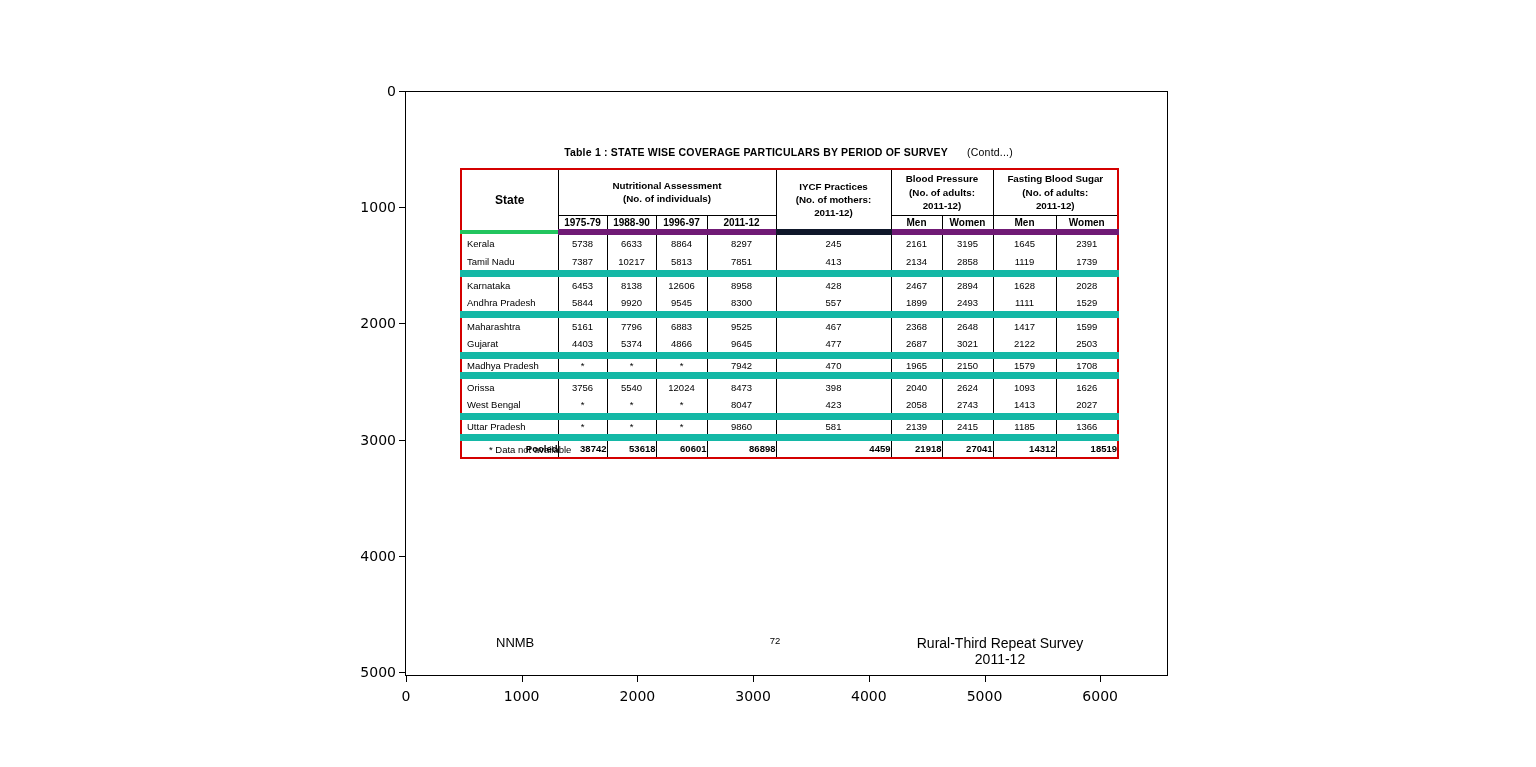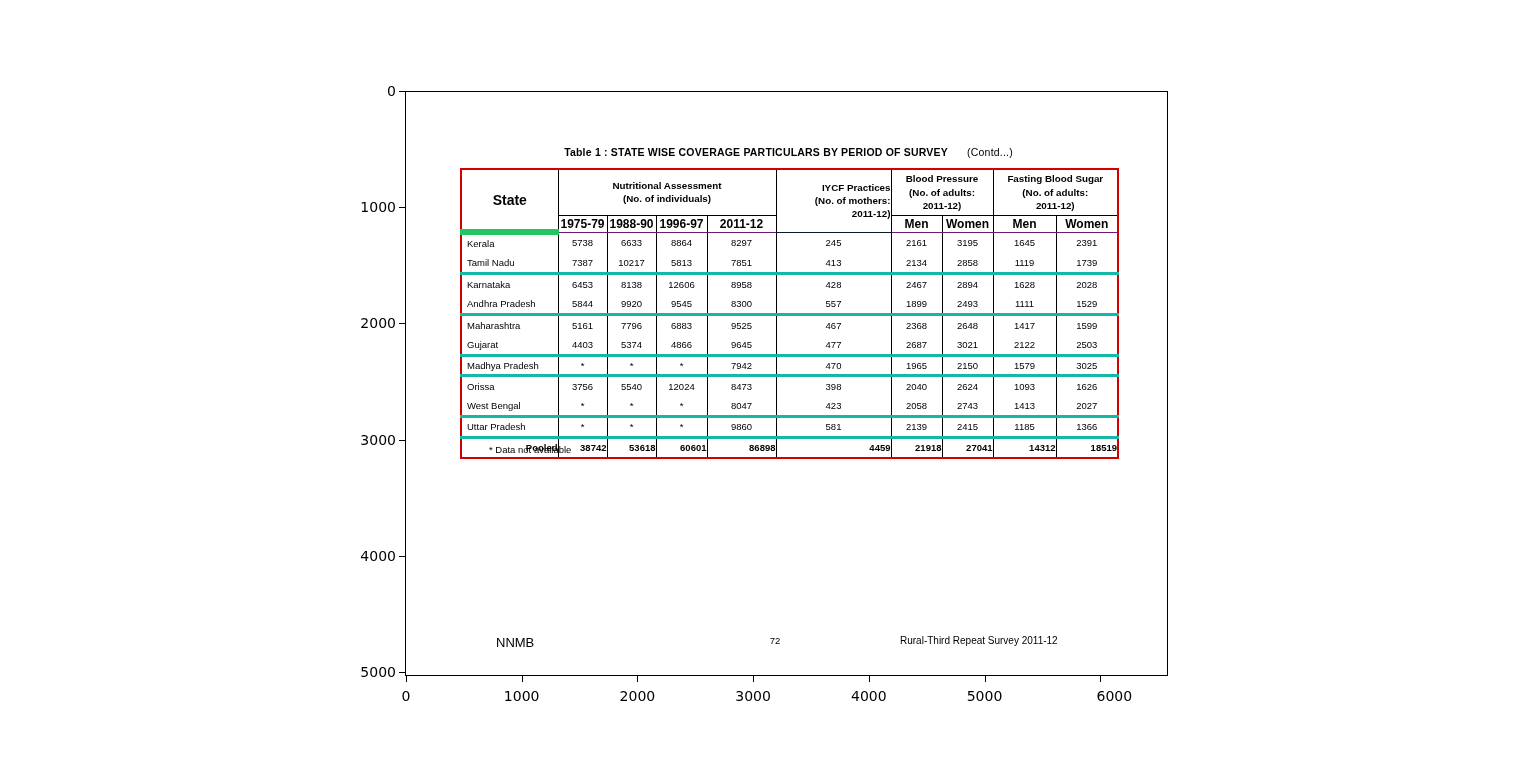--- a/index.html
+++ b/index.html
@@ -26,32 +26,32 @@
 
   .ctable { position:absolute; left:460px; top:168px; width:657px;
             border-collapse:collapse; table-layout:fixed;
             border:2px solid #d40000; }
   .ctable th, .ctable td { border-left:1px solid #000; padding:0; text-align:center;
                            font-weight:normal; font-size:9.5px; overflow:hidden; }
   .ctable thead tr.r1 { height:46px; }
   .ctable thead tr.sub { height:17px; }
   .ctable tbody tr { height:20.5px;padding-left:8px; }
   .ctable .grp { font-weight:bold; font-size:9.8px; white-space:pre-line; line-height:1.35; }
-  .ctable .state-h { font-weight:bold; font-size:14px; border-bottom:6px solid #22c55e; }
+  .ctable .state-h { font-weight:bold; font-size:12px; border-bottom:4px solid #22c55e; }
   .ctable .grp-mid { border-bottom:1px solid #000; }
-  .ctable .grp-tall { border-bottom:1px solid #0f172a;text-align:right; }
-  .ctable tr.sub th { border-bottom:1px solid #701a75; font-weight:bold; font-size:12px;text-align:center; }
+  .ctable .grp-tall { border-bottom:6px solid #0f172a; }
+  .ctable tr.sub th { border-bottom:6px solid #701a75; font-weight:bold; font-size:10px;text-align:center; }
   .ctable tbody td.state-cell { text-align:left; padding-left:5px; }
-  .ctable tbody tr.group-end td { border-bottom:3px solid #14b8a6; }
+  .ctable tbody tr.group-end td { border-bottom:7px solid #14b8a6; }
   .ctable tbody tr.bold-row td { font-weight:bold;text-align:right; }
 
   .footnote { position:absolute; left:489px; top:444px; font-size:9.5px; }
   .footer-left  { position:absolute; left:456px; top:635px; font-size:13px;margin-left:40px; }
   .footer-center{ position:absolute; left:745px; top:635px; width:60px; text-align:center; font-size:9.5px; }
-  .footer-right { position:absolute; left:900px; top:635px; width:200px; text-align:left; font-size:10px; }
+  .footer-right { position:absolute; left:900px; top:635px; width:200px; text-align:center; font-size:14px; }
 </style>
 </head>
 <body>
 
 <div id="figure">
 
   <div class="axes"></div>
 
   <div class="doc">
 
@@ -174,21 +174,21 @@
           <tr class="group-end">
             <td class="state-cell">Madhya Pradesh</td>
             <td>*</td>
             <td>*</td>
             <td>*</td>
             <td>7942</td>
             <td>470</td>
             <td>1965</td>
             <td>2150</td>
             <td>1579</td>
-            <td>3025</td>
+            <td>1708</td>
           </tr>
           <tr class="">
             <td class="state-cell">Orissa</td>
             <td>3756</td>
             <td>5540</td>
             <td>12024</td>
             <td>8473</td>
             <td>398</td>
             <td>2040</td>
             <td>2624</td>
@@ -258,14 +258,14 @@
     <div class="ticklabel-x" style="left: 521.7px;">1000</div>
     <div class="tickmark-x" style="left: 637.4px;"></div>
     <div class="ticklabel-x" style="left: 637.4px;">2000</div>
     <div class="tickmark-x" style="left: 753.1px;"></div>
     <div class="ticklabel-x" style="left: 753.1px;">3000</div>
     <div class="tickmark-x" style="left: 868.8px;"></div>
     <div class="ticklabel-x" style="left: 868.8px;">4000</div>
     <div class="tickmark-x" style="left: 984.5px;"></div>
     <div class="ticklabel-x" style="left: 984.5px;">5000</div>
     <div class="tickmark-x" style="left: 1100.2px;"></div>
-    <div class="ticklabel-x" style="left: 1100.2px; text-align: right;">6000</div>
+    <div class="ticklabel-x" style="left: 1100.2px;">6000</div>
   </div>
 
 </body></html>

